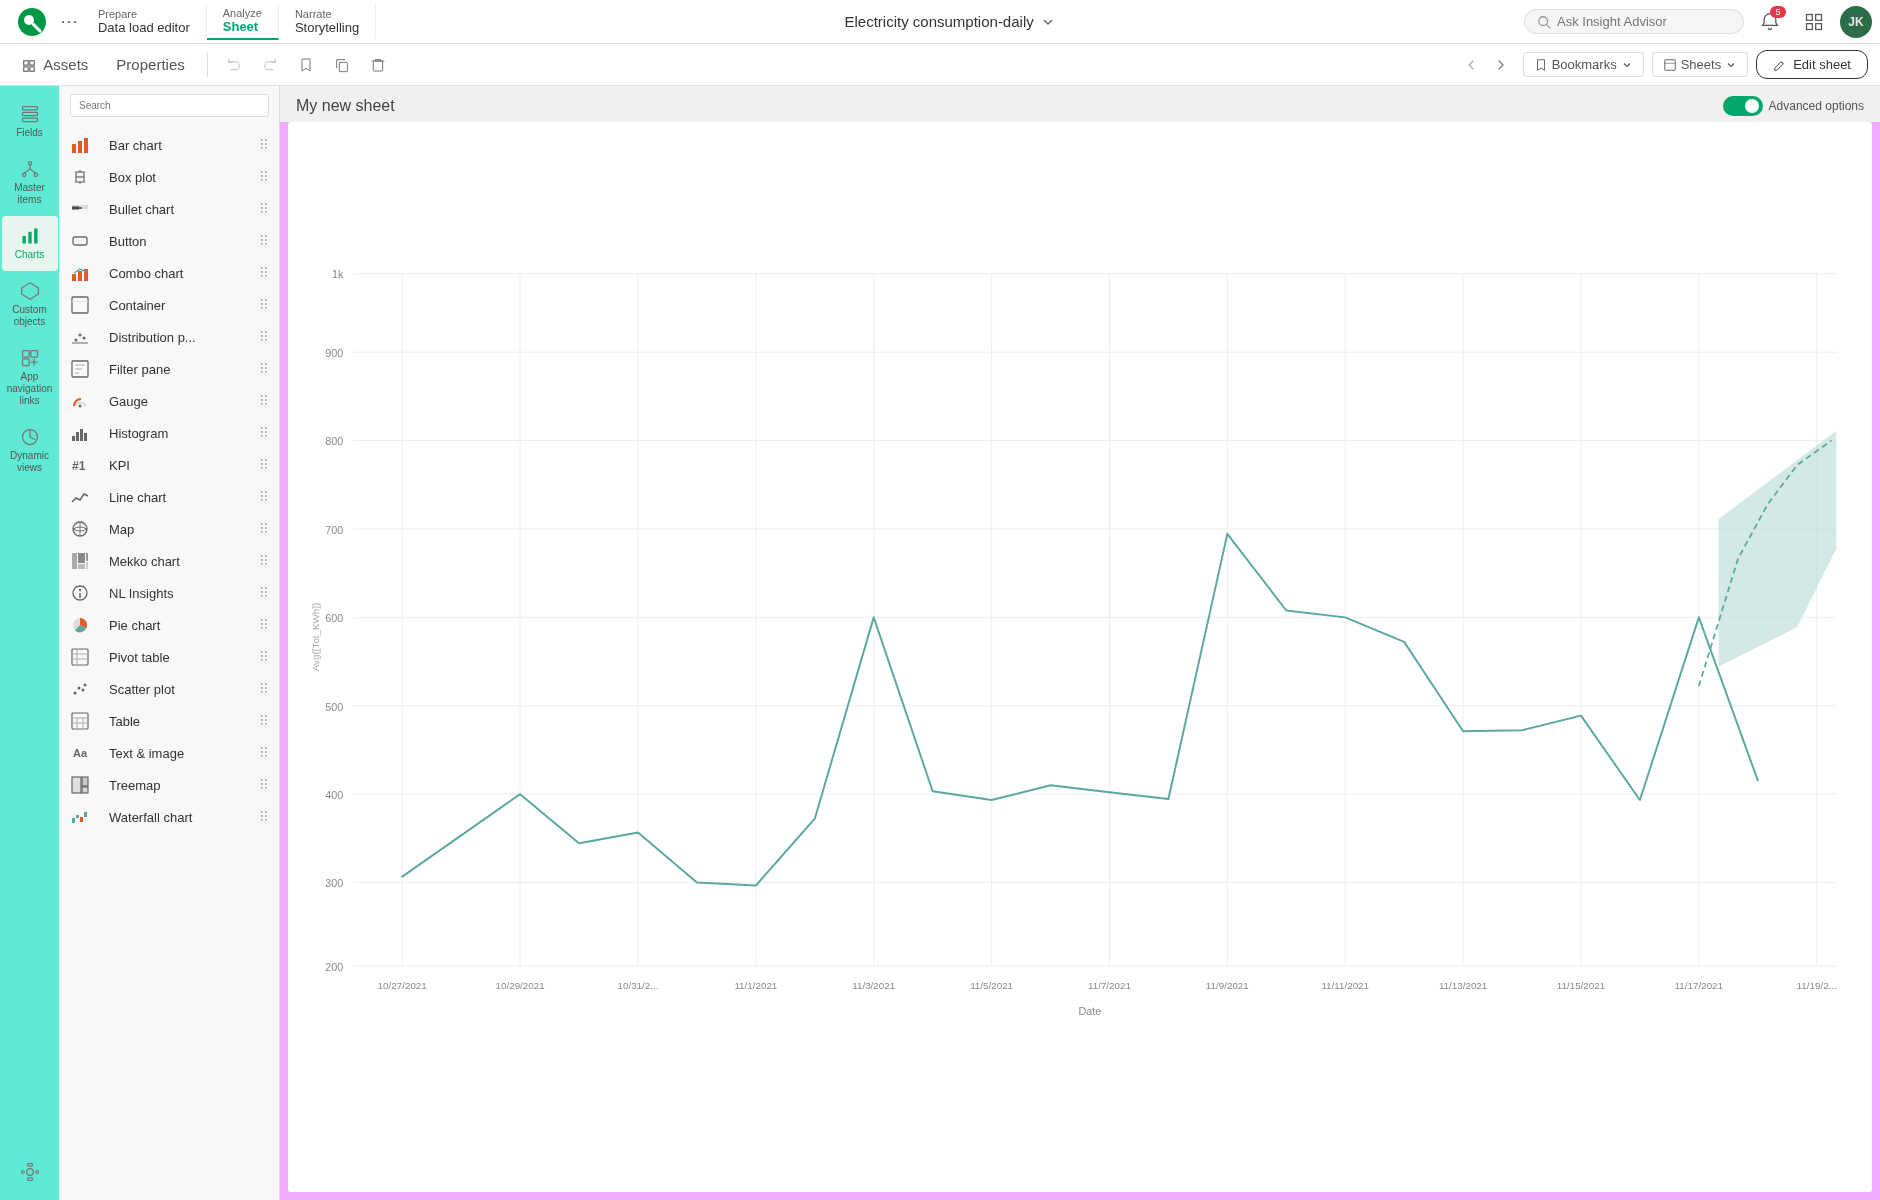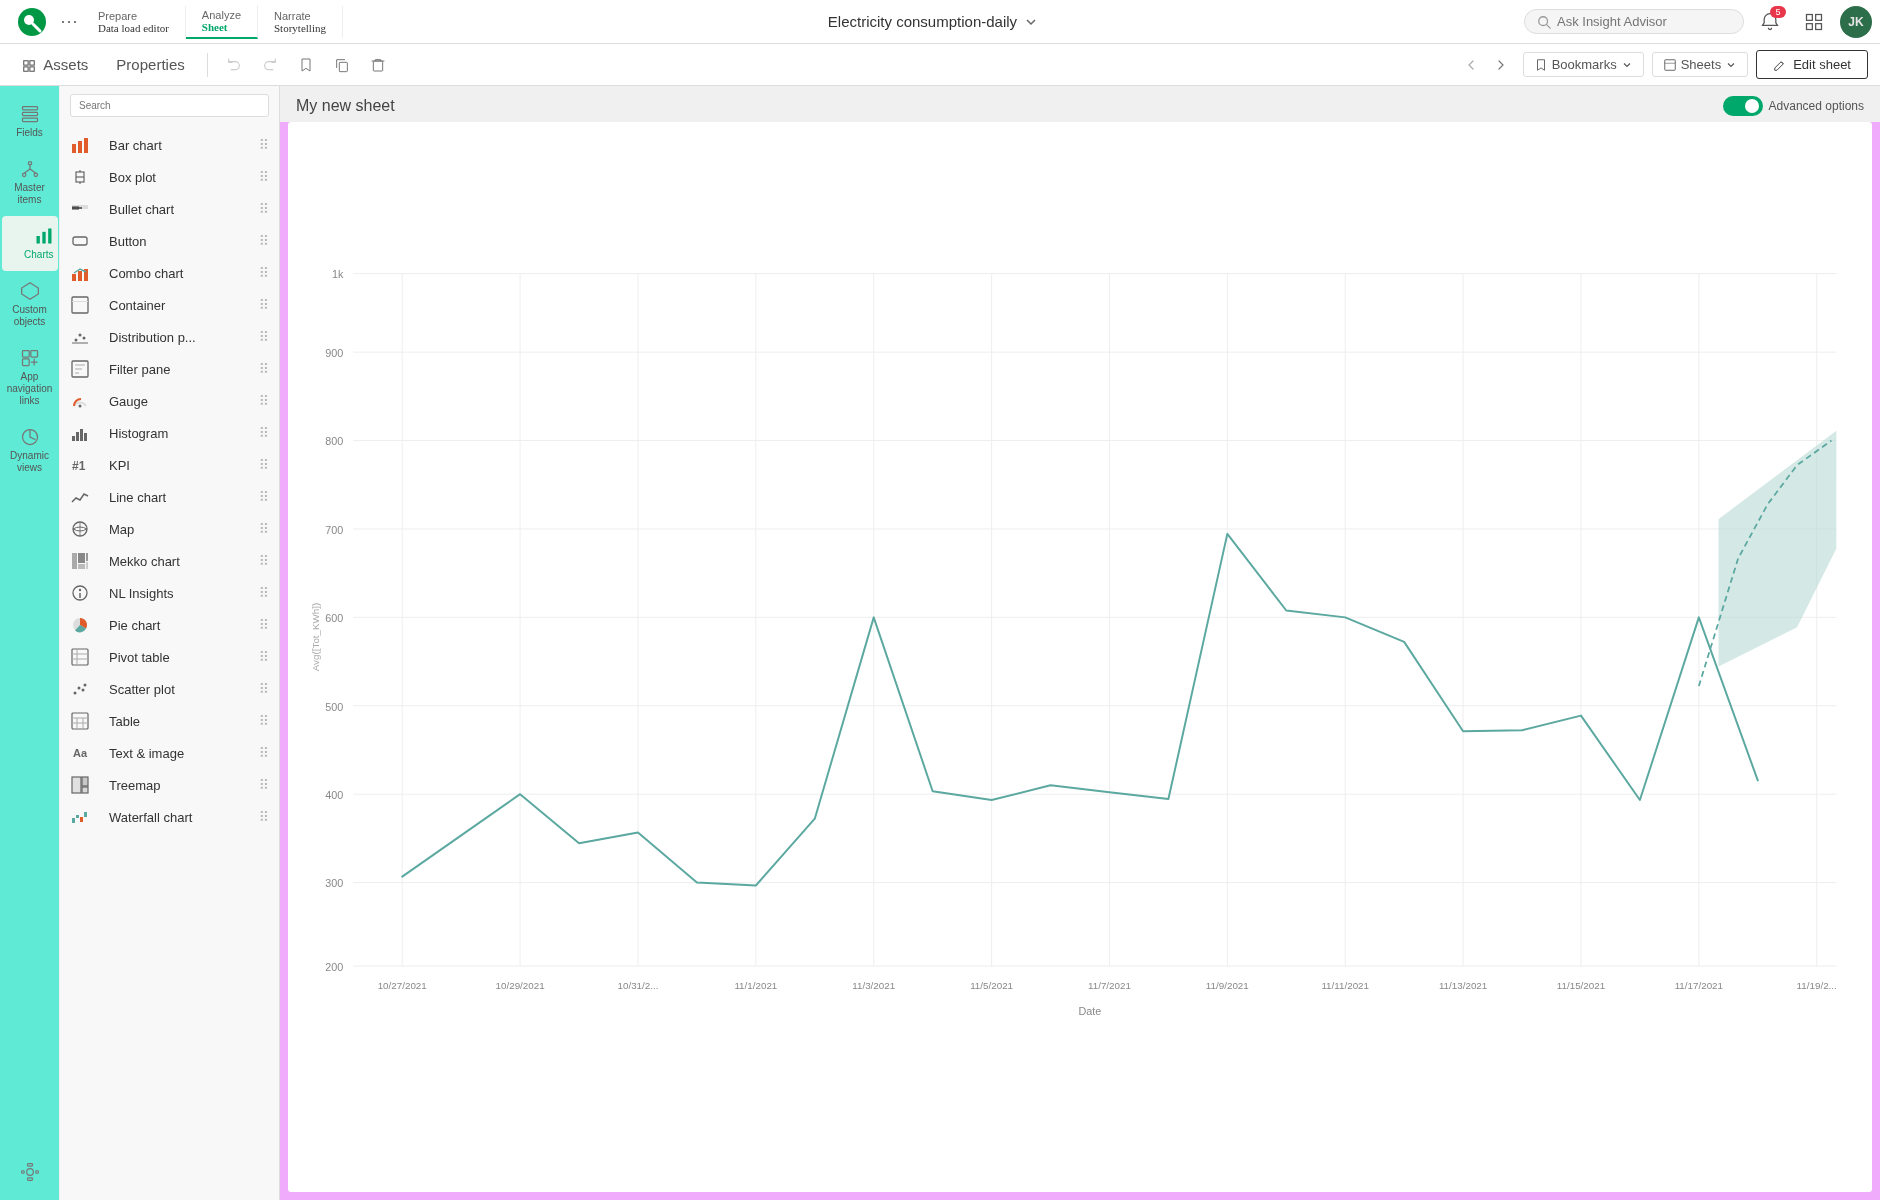--- a/index.html
+++ b/index.html
@@ -8,21 +8,21 @@
     
     .top-nav {
       display: flex; align-items: center; height: 44px; background: #fff; border-bottom: 1px solid #ddd;
       padding: 0 8px; gap: 0;
     }
     .qlik-logo { display: flex; align-items: center; padding: 0 8px; }
     .qlik-logo svg { width: 32px; height: 32px; }
     .nav-dots { padding: 0 4px; color: #666; cursor: pointer; font-size: 18px; }
     .nav-section { display: flex; flex-direction: column; padding: 4px 16px; cursor: pointer; border-right: 1px solid #eee; }
     .nav-section .nav-label { font-size: 11px; color: #666; }
-    .nav-section .nav-title { font-size: 11px; color: #333; font-weight: 500; font-family: Liberation Serif, serif; }
+    .nav-section .nav-title { font-size: 13px; color: #333; font-weight: 500; }
     .nav-section.active { border-bottom: 2px solid #00a86b; }
     .nav-section.active .nav-title { color: #00a86b; font-weight: 600; }
     .app-title { flex: 1; text-align: center; font-size: 15px; font-weight: 500; color: #333; display: flex; align-items: center; justify-content: center; gap: 6px; cursor: pointer; }
     .app-title svg { width: 16px; height: 16px; }
     .nav-right { display: flex; align-items: center; gap: 8px; margin-left: auto; }
     .search-box { display: flex; align-items: center; background: #f5f5f5; border: 1px solid #ddd; border-radius: 20px; padding: 4px 12px; gap: 6px; width: 220px; }
     .search-box input { border: none; background: transparent; outline: none; font-size: 13px; color: #737373; width: 160px; }
     .icon-btn { width: 36px; height: 36px; display: flex; align-items: center; justify-content: center; cursor: pointer; border-radius: 4px; position: relative; }
     .badge { position: absolute; top: 2px; right: 2px; background: #e8364a; color: #fff; font-size: 9px; border-radius: 10px; padding: 1px 4px; min-width: 16px; text-align: center; }
     .avatar { width: 32px; height: 32px; border-radius: 50%; background: #2c6e49; color: #e5e5e5; display: flex; align-items: center; justify-content: center; font-size: 12px; font-weight: 600; cursor: pointer; }
@@ -31,30 +31,30 @@
     .toolbar2 {
       display: flex; align-items: center; height: 42px; background: #fff; border-bottom: 1px solid #ddd;
       padding: 0 12px; gap: 8px;
     }
     .tab-btn { padding: 4px 10px; font-size: 15px; color: #555; cursor: pointer; border-radius: 3px; }
     .toolbar-sep { width: 1px; height: 24px; background: #ddd; margin: 0 4px; }
     .toolbar-icon { width: 28px; height: 28px; display: flex; align-items: center; justify-content: center; cursor: pointer; border-radius: 3px; color: #777; }
     .toolbar-icon.disabled { color: #ccc; cursor: default; }
     .toolbar-spacer { flex: 1; }
     .bookmarks-btn { display: flex; align-items: center; gap: 4px; padding: 4px 10px; border: 1px solid #ddd; border-radius: 3px; cursor: pointer; font-size: 13px; color: #555; }
-    .edit-sheet-btn { display: flex; align-items: center; gap: 6px; padding: 6px 16px; background: #fff; border: 1px solid #333; border-radius: 3px; cursor: pointer; font-size: 13px; font-weight: 500; color: #333; }
+    .edit-sheet-btn { display: flex; align-items: center; gap: 6px; padding: 6px 16px; background: #fff; border: 1px solid #333; border-radius: 11px; cursor: pointer; font-size: 13px; font-weight: 500; color: #333; }
     .nav-arrows { display: flex; gap: 2px; }
 
     
     .main-layout { display: flex; height: calc(1200px - 44px - 42px); }
 
     
     .icon-sidebar { width: 60px; background: #5eead4; border-right: 1px solid #eee; display: flex; flex-direction: column; align-items: center; padding-top: 8px; gap: 0; }
     .sidebar-icon-item { width: 56px; display: flex; flex-direction: column; align-items: center; padding: 10px 4px; cursor: pointer; border-radius: 4px; color: #555; gap: 3px; }
-    .sidebar-icon-item.active { background: #e8f5ee; color: #00a86b; align-items: flex-end; }
+    .sidebar-icon-item.active { background: #e8f5ee; color: #00a86b; }
     .sidebar-icon-item .si-label { font-size: 10px; text-align: center; line-height: 1.2; }
     .sidebar-bottom { margin-top: auto; margin-bottom: 8px; }
 
     
     .charts-panel { width: 220px; background: #f8f8f8; border-right: 1px solid #ddd; display: flex; flex-direction: column; overflow: hidden; }
     .charts-search { padding: 8px 10px; }
     .charts-search input { width: 100%; padding: 5px 8px; border: 1px solid #ddd; border-radius: 3px; font-size: 10px; background: #fff; outline: none; }
     .chart-list { flex: 1; overflow-y: auto; padding: 4px 0; }
     .chart-item { display: flex; align-items: center; padding: 6px 10px; cursor: pointer; gap: 19px; }
     .chart-item .ci-icon { width: 20px; height: 20px; display: flex; align-items: center; justify-content: center; color: #666; flex-shrink: 0; }

